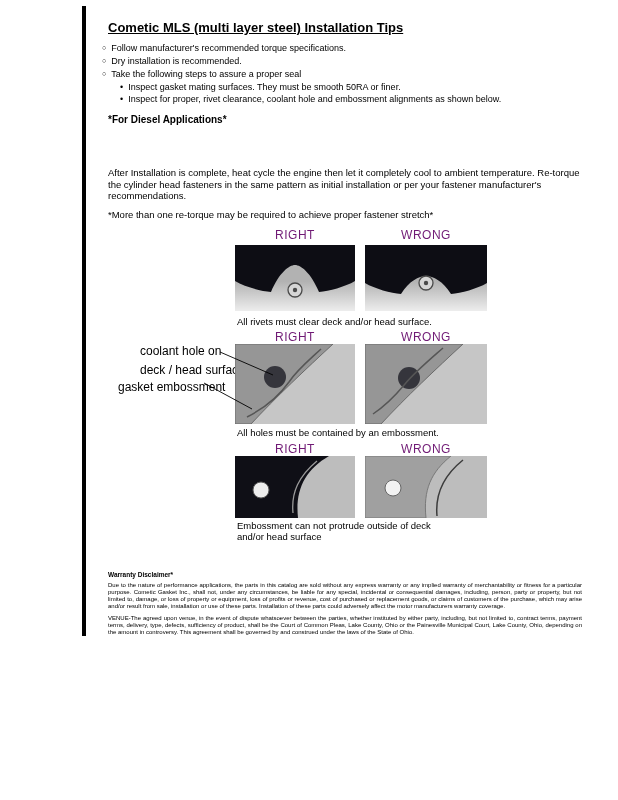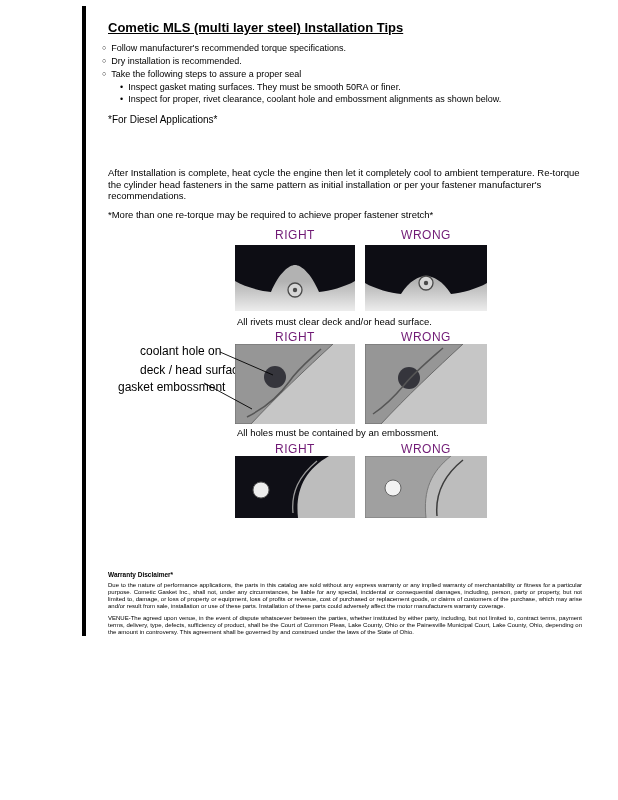--- a/index.html
+++ b/index.html
@@ -8,21 +8,21 @@
   .page { position:relative; width:618px; height:636px; background:#fff; overflow:hidden; }
   .edge-bar { position:absolute; left:82px; top:6px; width:4px; height:786px; background:#000; }
 
   .title { position:absolute; left:108px; top:20px; font-size:13px; font-weight:bold; text-decoration:underline; }
 
   .bullets { position:absolute; left:102px; top:42px; width:478px; font-size:9px; line-height:12px; list-style:none; }
   .bullets > li::before { content:"○"; font-size:7px; margin-right:5px; position:relative; top:-1px; }
   .bullets > li.sub { margin-left:18px; }
   .bullets > li.sub::before { content:"•"; font-size:9px; margin-right:5px; top:0; }
 
-  .diesel-heading { position:absolute; left:108px; top:114px; font-size:10px; font-weight:normal; }
+  .diesel-heading { position:absolute; left:108px; top:114px; font-size:10px; font-weight:bold; }
   .para { position:absolute; left:108px; width:474px; font-size:9.5px; line-height:11.5px; }
   #para1 { top:132px; }
   #para2 { top:167px; }
   #note  { top:209px; }
 
   .diagrams { position:absolute; left:100px; top:228px; width:482px; height:334px; }
   .dg-label { position:absolute; font-size:12px; letter-spacing:0.5px; text-align:center; color:#701a75; }
   .dg-img { position:absolute; }
   .dg-img svg { display:block; }
   .dg-caption { position:absolute; font-size:9.5px; white-space:pre-line; }
@@ -128,20 +128,22 @@
     </div>
     <div class="dg-img" style="left:265px; top:228px;">
       <svg width="122" height="62" viewBox="0 0 122 62">
         <rect width="122" height="62" fill="#bdbdbd"></rect>
         <path d="M0 0 H86 C66 16 58 34 61 62 H0 Z" fill="#a0a0a0" stroke="#787878" stroke-width="1"></path>
         <path d="M98 4 C78 20 70 38 72 60" fill="none" stroke="#3c3c3c" stroke-width="1.5"></path>
         <circle cx="28" cy="32" r="8" fill="#f2f2f2" stroke="#666" stroke-width="1"></circle>
       </svg>
     </div>
 
+    <div class="dg-caption" style="left:137px; top:292px; width:245px;">Embossment can not protrude outside of deck
+and/or head surface</div>
   </div>
 
   <div class="warranty">
     <h3>Warranty Disclaimer*</h3>
     <p>Due to the nature of performance applications, the parts in this catalog are sold without any express warranty or any implied warranty of merchantability or fitness for a particular purpose.  Cometic Gasket Inc., shall not, under any circumstances, be liable for any special, incidental or consequential damages, including, person, party or property, but not limited to, damage, or loss of property or equipment, loss of profits or revenue, cost of purchased or replacement goods, or claims of customers of the purchase, which may arise and/or result from sale, installation or use of these parts.  Installation of these parts could adversely affect the motor manufacturers warranty coverage.</p>
     <p>VENUE-The agreed upon venue, in the event of dispute whatsoever between the parties, whether instituted by either party, including, but not limited to, contract terms, payment terms, delivery, type, defects, sufficiency of product, shall be the Court of Common Pleas, Lake County, Ohio or the Painesville Municipal Court, Lake County, Ohio, depending on the amount in controversy. This agreement shall be governed by and construed under the laws of the State of Ohio.</p>
     <p>All prices and terms are subject to change without notice.</p>
     <p>Terms COD- Secured with a completed dealer/jobber application on File, COD-Company check with a current credit card number on file.  Open accounts may be established by well rated firms.  A credit application is available upon request.  Open accounts are due payable Net 30 days from date of invoice.  No statement will be sent.  If an account becomes 60 or more days past due, it is subject to being placed on credit hold.  No orders will be shipped or new orders accepted until past due balance is paid.  If an account becomes 90 or more days past due, it is subject to being placed for collections.  All costs of collection are the responsibility of the customer, including attorney fees, court costs, and other expenses of litigation.</p>
     <p>Returns- Authorized (RGA) must be obtained in advance on all returns.  A packing slip or invoice number must accompany the merchandise.  No returns after 30 days from invoice date.  All returns are subject to a 25% restocking charge.  All custom designed and custom manufactured gaskets are non-returnable.</p>
     <p>Only catalog parts are returnable.

